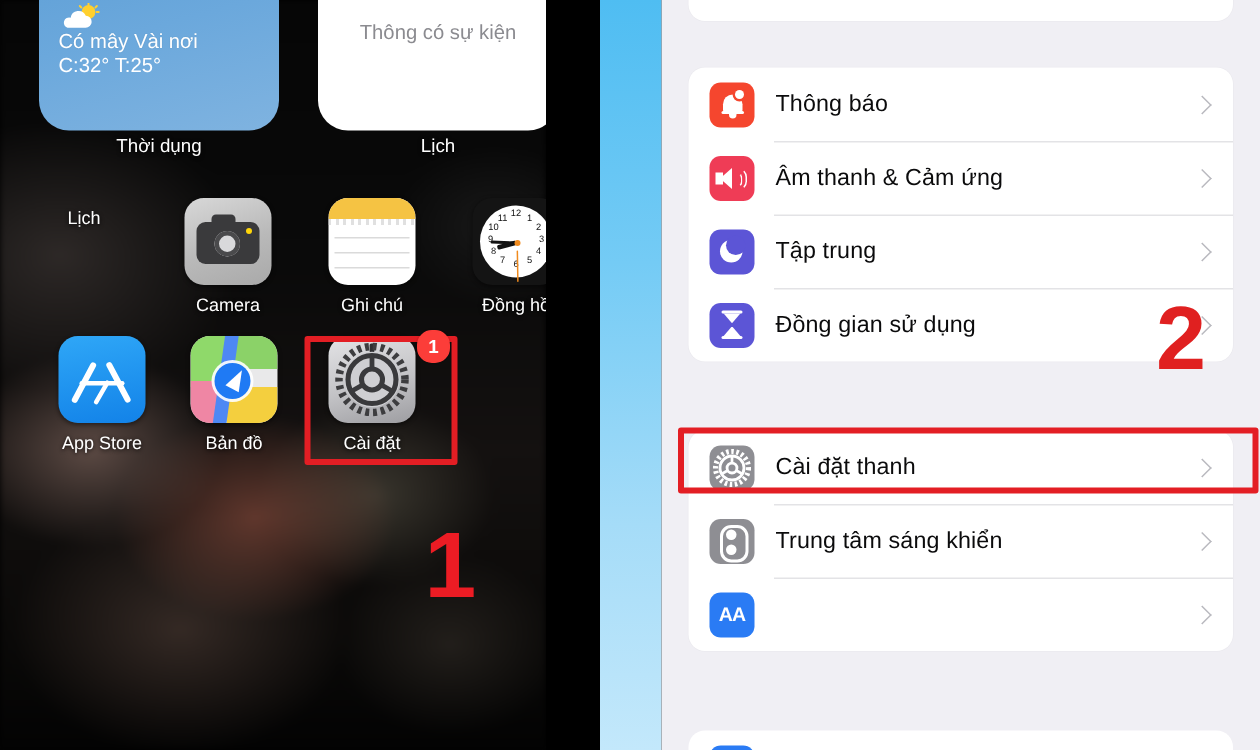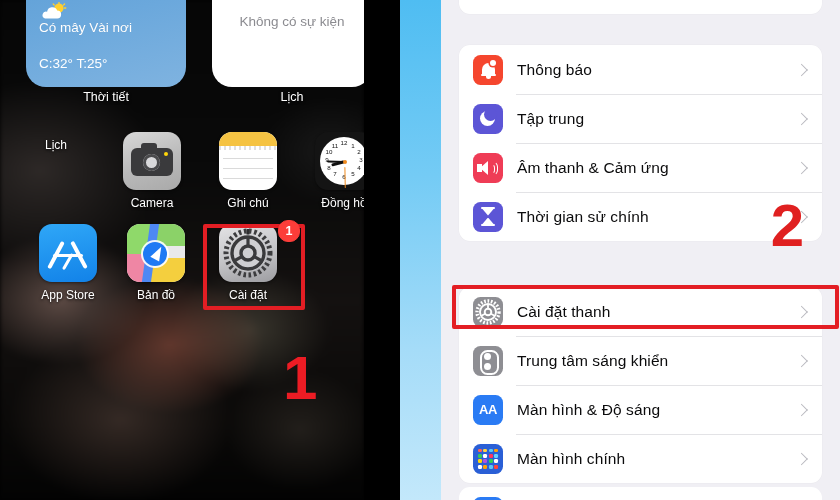--- a/index.html
+++ b/index.html
@@ -41,21 +41,21 @@
     color:#fff;
   }
   .w-weather .wicon{
     position:absolute;left:14px;top:38px;width:28px;height:18px;
   }
   .w-weather .cond{
     position:absolute;left:13px;top:56px;font-size:13.5px;font-weight:400;
     white-space:nowrap;text-shadow:0 0 1px rgba(0,0,0,.12);
   }
   .w-weather .hilo{
-    position:absolute;left:13px;top:92px;font-size:13.5px;font-weight:400;
+    position:absolute;left:13px;top:72px;font-size:13.5px;font-weight:400;
     white-space:nowrap;
   }
   .w-cal{
     left:212px;top:0;width:160px;height:123px;background:#ffffff;
   }
   .w-cal .noev{
     position:absolute;left:0;right:0;top:50px;text-align:center;
     font-size:13.5px;color:#8b8b90;font-weight:400;
   }
   .wlabel{
@@ -281,23 +281,23 @@
               <line x1="24.6" y1="2" x2="23.6" y2="3"></line>
             <line x1="25.8" y1="6" x2="24.4" y2="6"></line>
               <line x1="13.2" y1="2" x2="14.2" y2="3"></line>
           </g>
           <path d="M5 16.5h12a4 4 0 0 0 .2-8 5.3 5.3 0 0 0-10.1 1.3A3.4 3.4 0 0 0 5 16.5z" fill="#ffffff"></path>
         </svg>
         <div class="cond">Có mây Vài nơi</div>
         <div class="hilo">C:32° T:25°</div>
       </div>
       <div class="widget w-cal">
-        <div class="noev">Không có sự kiện</div>
-      </div>
-      <div class="wlabel wl-weather">Thời tiết</div>
+        <div class="noev">Thông có sự kiện</div>
+      </div>
+      <div class="wlabel wl-weather">Thời dụng</div>
       <div class="wlabel wl-cal">Lịch</div>
     </div>
 
     <div class="apps">
 
       <div class="arow">
         <div class="app" style="left:8px">
           <div class="nm">Lịch</div>
         </div>
 
@@ -417,47 +417,47 @@
           <span class="gl bell-b"></span>
             <span class="gl bell-c"></span>
           <span class="gl bell-d"></span>
             <span class="gl bell-dot"></span>
         </div>
         <div class="slabel">Thông báo</div>
         <span class="chev"></span>
       </div>
 
       <div class="srow">
-        <div class="sicon i-focus">
-          <span class="gl moon"></span>
-            <span class="gl moon-cut"></span>
-        </div>
-        <div class="slabel">Tập trung</div>
-        <span class="chev"></span>
-      </div>
-
-      <div class="srow">
         <div class="sicon i-sound">
           <span class="gl sp-b"></span>
             <span class="gl sp-r" style="left:4px;top:11px;width:5px;height:8px;background:#fff"></span>
           <span class="gl wv wv1"></span>
             <span class="gl wv wv2"></span>
         </div>
         <div class="slabel">Âm thanh &amp; Cảm ứng</div>
         <span class="chev"></span>
       </div>
 
       <div class="srow">
+        <div class="sicon i-focus">
+          <span class="gl moon"></span>
+            <span class="gl moon-cut"></span>
+        </div>
+        <div class="slabel">Tập trung</div>
+        <span class="chev"></span>
+      </div>
+
+      <div class="srow">
         <div class="sicon i-screen">
           <span class="gl hg-l1"></span>
             <span class="gl hg-t"></span>
           <span class="gl hg-b"></span>
             <span class="gl hg-l2"></span>
         </div>
-        <div class="slabel">Thời gian sử chính</div>
+        <div class="slabel">Đồng gian sử dụng</div>
         <span class="chev"></span>
       </div>
     </div>
 
     <div class="red2">2</div>
 
     <div class="card" style="top:287px;">
 
       <div class="srow">
         <div class="sicon i-general">
@@ -486,48 +486,23 @@
             <span class="gl cc-d2"></span>
         </div>
         <div class="slabel">Trung tâm sáng khiển</div>
         <span class="chev"></span>
       </div>
 
       <div class="srow">
         <div class="sicon i-display">
           <span class="aa">AA</span>
         </div>
-        <div class="slabel">Màn hình &amp; Độ sáng</div>
-        <span class="chev"></span>
-      </div>
-
-      <div class="srow">
-        <div class="sicon i-homescr">
-          <span class="hs">
-            <i style="background:#ff5f57"></i>
-              <i style="background:#ffd23f"></i>
-              <i style="background:#5ac8fa"></i>
-              <i style="background:#ff9f0a"></i>
-            <i style="background:#34c759"></i>
-              <i style="background:#ffffff"></i>
-              <i style="background:#ff375f"></i>
-              <i style="background:#64d2ff"></i>
-            <i style="background:#ffd60a"></i>
-              <i style="background:#af52de"></i>
-              <i style="background:#30d158"></i>
-              <i style="background:#ffffff"></i>
-            <i style="background:#ffffff"></i>
-              <i style="background:#ff9f0a"></i>
-              <i style="background:#5ac8fa"></i>
-              <i style="background:#ff453a"></i>
-          </span>
-        </div>
-        <div class="slabel">Màn hình chính</div>
-        <span class="chev"></span>
-      </div>
+        <span class="chev"></span>
+      </div>
+
     </div>
 
     <div class="card-bottom-partial">
       <div class="srow">
         <div class="sicon i-partial"></div>
       </div>
     </div>
 
     <div class="hl-row" style="top:285px;"></div>
   </div>

